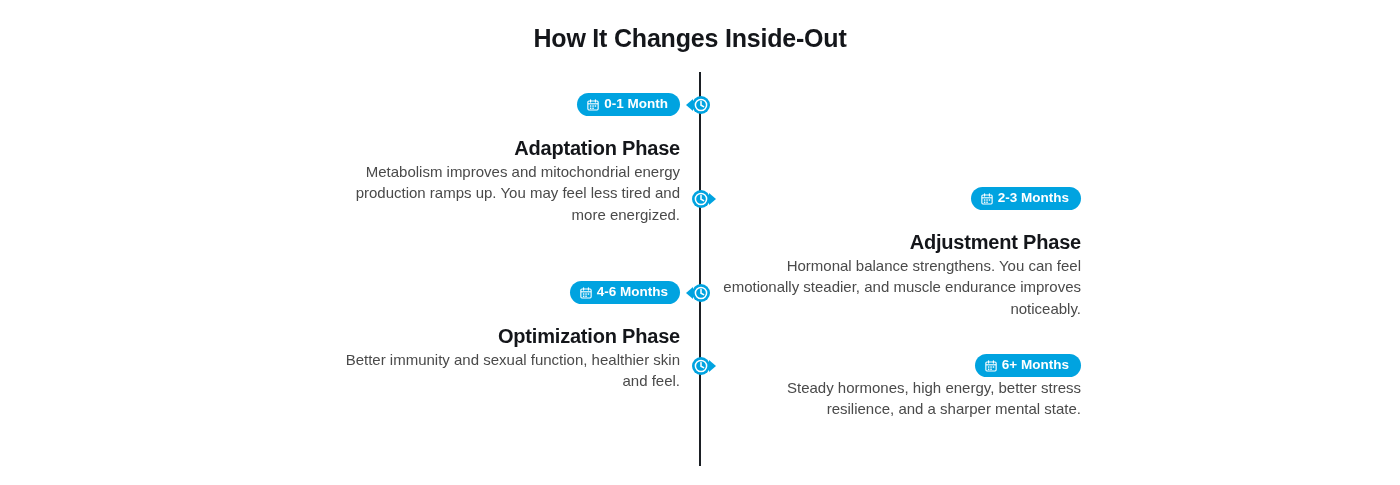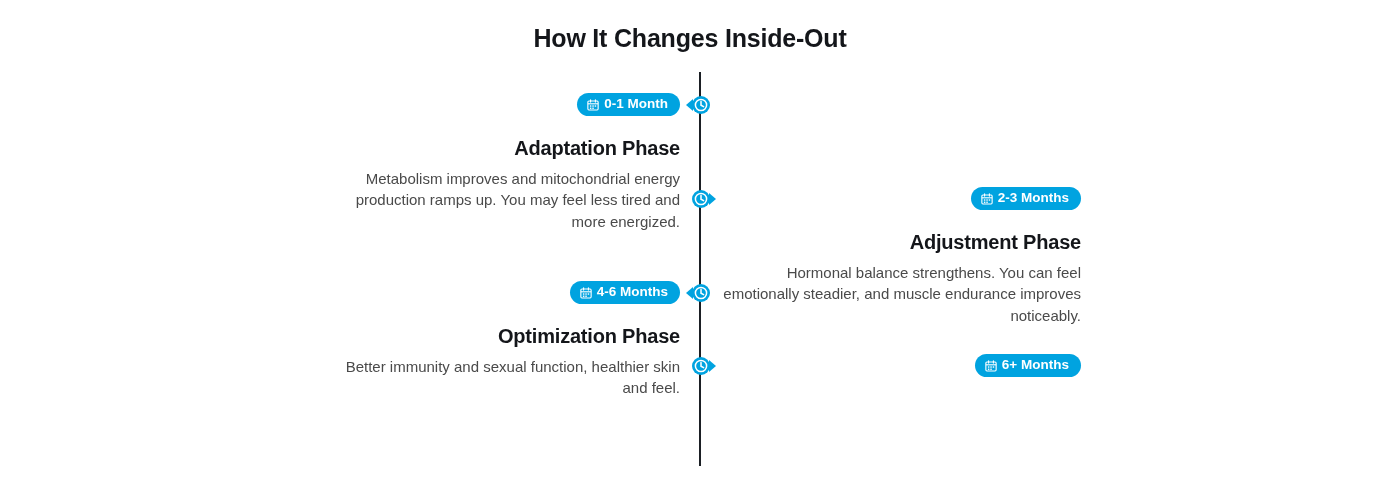--- a/index.html
+++ b/index.html
@@ -124,21 +124,21 @@
 
   .entry-title {
     margin-top: 20px;
     font-size: 20px;
     font-weight: 700;
     color: #14161a;
     letter-spacing: -0.2px;
     line-height: 1.25;
   }
   .entry-desc {
-    margin-top: 7px;
+    margin-top: 0;
     font-size: 15px;
     color: #4a4a4a;
     line-height: 1.42;
   }
 </style>
 </head>
 <body>
 
 <div class="page-title">How It Changes Inside-Out</div>
 
@@ -243,15 +243,16 @@
         <path d="M1 5.6 L13 5.6" stroke="#ffffff" stroke-width="1.3"></path>
         <path d="M4.2 1 L4.2 3.6 M9.8 1 L9.8 3.6" stroke="#ffffff" stroke-width="1.3" stroke-linecap="round"></path>
         <rect x="3.4" y="7.4" width="1.7" height="1.6" fill="#ffffff"></rect>
         <rect x="6.2" y="7.4" width="1.7" height="1.6" fill="#ffffff"></rect>
         <rect x="9" y="7.4" width="1.7" height="1.6" fill="#ffffff"></rect>
         <rect x="3.4" y="10" width="1.7" height="1.6" fill="#ffffff"></rect>
         <rect x="6.2" y="10" width="1.7" height="1.6" fill="#ffffff"></rect>
       </svg>
       <span>6+ Months</span>
     </div>
+    <div class="entry-desc">Steady hormones, high energy, better stress resilience, and a sharper mental state.</div>
   </div>
 
 </div>
 
 </body></html>

